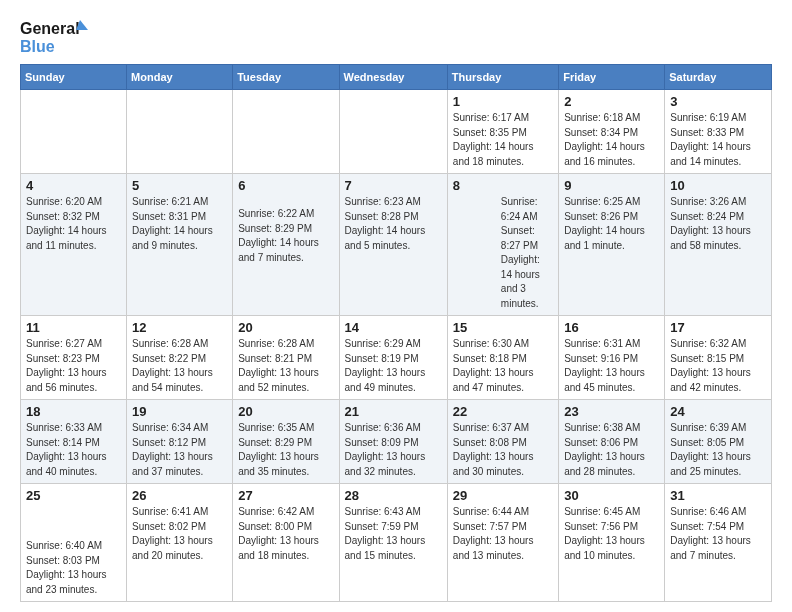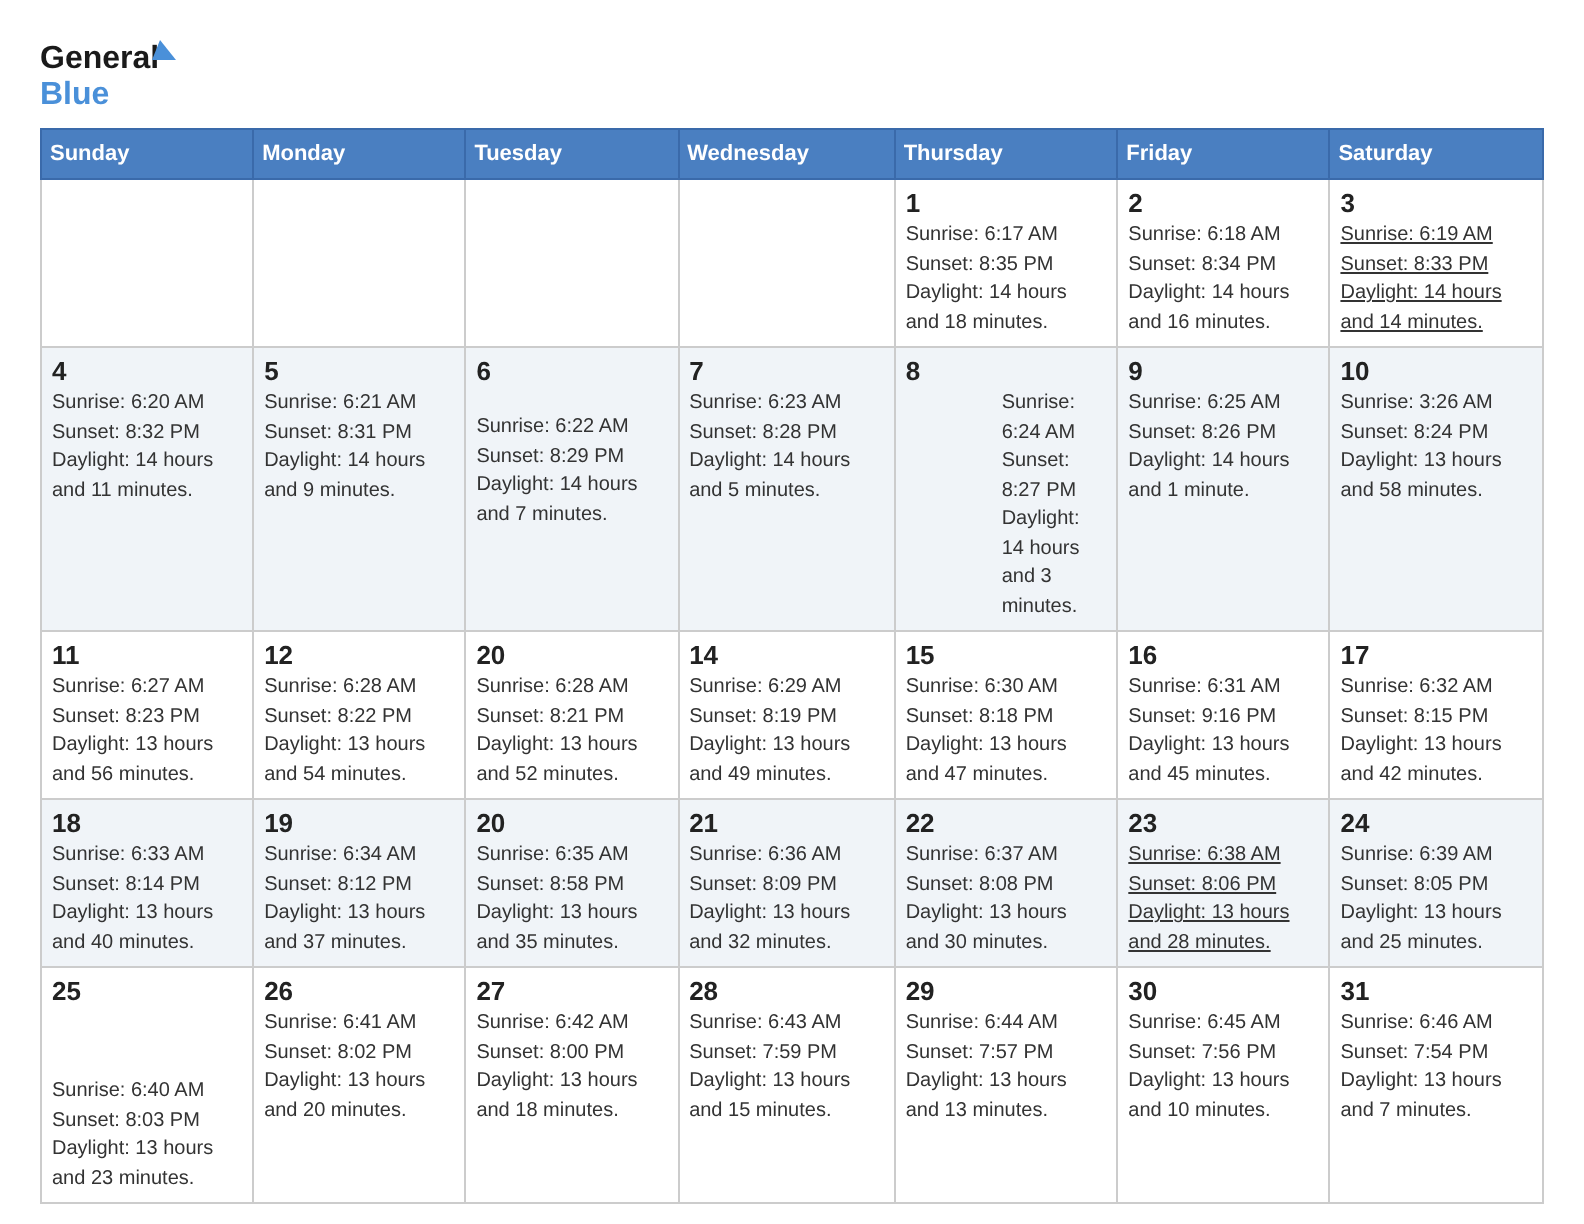--- a/index.html
+++ b/index.html
@@ -122,21 +122,21 @@
         </td>
         <td>
           <span class="day-num">2</span>
           <div class="day-info" style="white-space: pre-line;">Sunrise: 6:18 AM
 Sunset: 8:34 PM
 Daylight: 14 hours
 and 16 minutes.</div>
         </td>
         <td>
           <span class="day-num">3</span>
-          <div class="day-info" style="white-space: pre-line; text-decoration: underline;">Sunrise: 6:19 AM
+          <div class="day-info" style="white-space: pre-line;">Sunrise: 6:19 AM
 Sunset: 8:33 PM
 Daylight: 14 hours
 and 14 minutes.</div>
         </td>
       </tr>
       <tr>
         <td style="background: rgb(240, 244, 248);">
           <span class="day-num">4</span>
           <div class="day-info" style="white-space: pre-line;">Sunrise: 6:20 AM
 Sunset: 8:32 PM
@@ -248,41 +248,41 @@
         <td style="background: rgb(240, 244, 248);">
           <span class="day-num">19</span>
           <div class="day-info" style="white-space: pre-line;">Sunrise: 6:34 AM
 Sunset: 8:12 PM
 Daylight: 13 hours
 and 37 minutes.</div>
         </td>
         <td style="background: rgb(240, 244, 248);">
           <span class="day-num">20</span>
           <div class="day-info" style="white-space: pre-line;">Sunrise: 6:35 AM
-Sunset: 8:58 PM
+Sunset: 8:29 PM
 Daylight: 13 hours
 and 35 minutes.</div>
         </td>
         <td style="background: rgb(240, 244, 248);">
           <span class="day-num">21</span>
           <div class="day-info" style="white-space: pre-line;">Sunrise: 6:36 AM
 Sunset: 8:09 PM
 Daylight: 13 hours
 and 32 minutes.</div>
         </td>
         <td style="background: rgb(240, 244, 248);">
           <span class="day-num">22</span>
           <div class="day-info" style="white-space: pre-line;">Sunrise: 6:37 AM
 Sunset: 8:08 PM
 Daylight: 13 hours
 and 30 minutes.</div>
         </td>
         <td style="background: rgb(240, 244, 248);">
           <span class="day-num">23</span>
-          <div class="day-info" style="white-space: pre-line; text-decoration: underline;">Sunrise: 6:38 AM
+          <div class="day-info" style="white-space: pre-line;">Sunrise: 6:38 AM
 Sunset: 8:06 PM
 Daylight: 13 hours
 and 28 minutes.</div>
         </td>
         <td style="background: rgb(240, 244, 248);">
           <span class="day-num">24</span>
           <div class="day-info" style="white-space: pre-line;">Sunrise: 6:39 AM
 Sunset: 8:05 PM
 Daylight: 13 hours
 and 25 minutes.</div>

